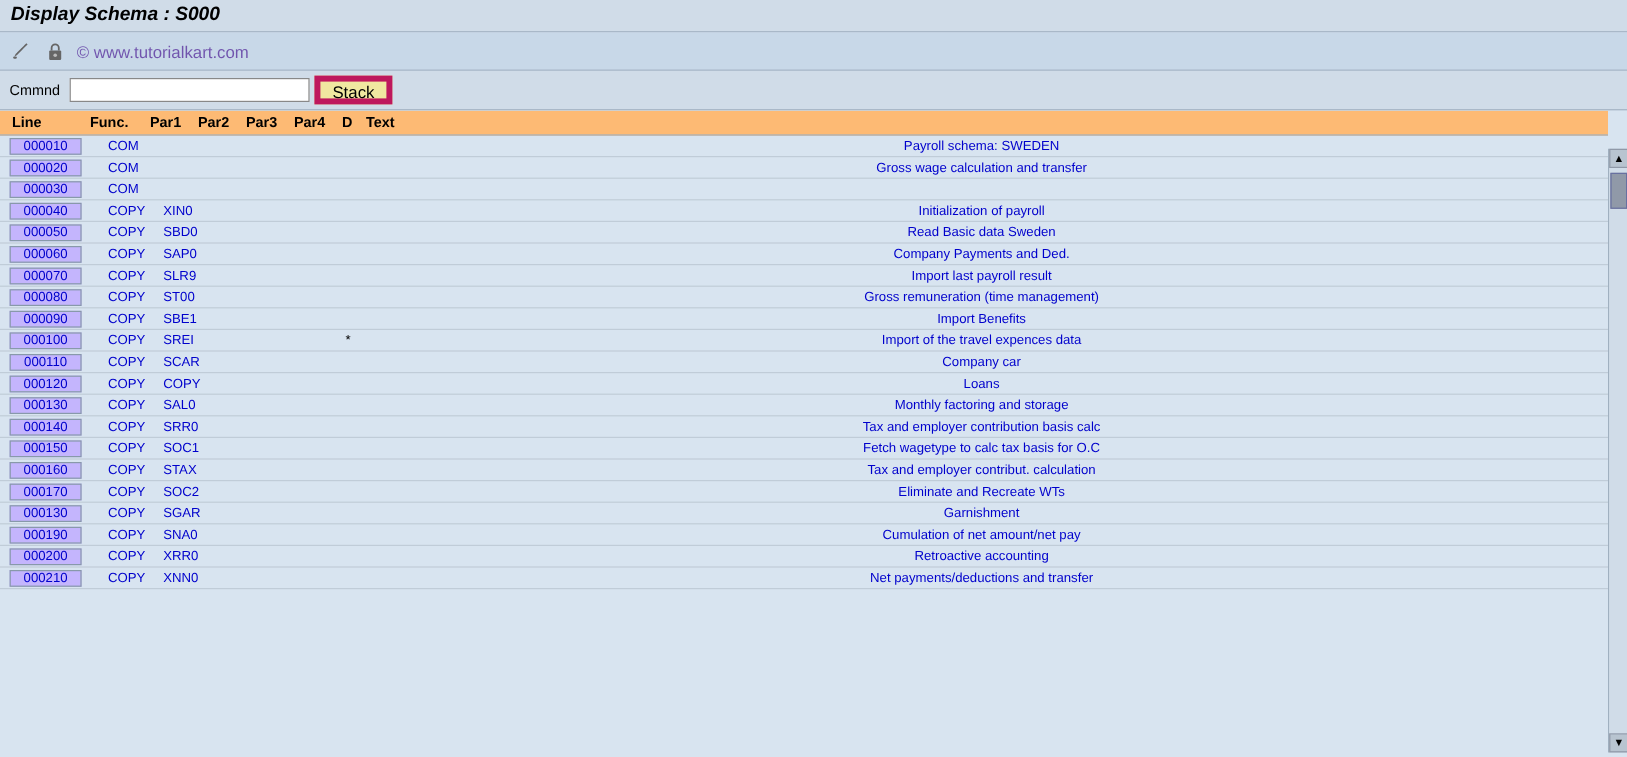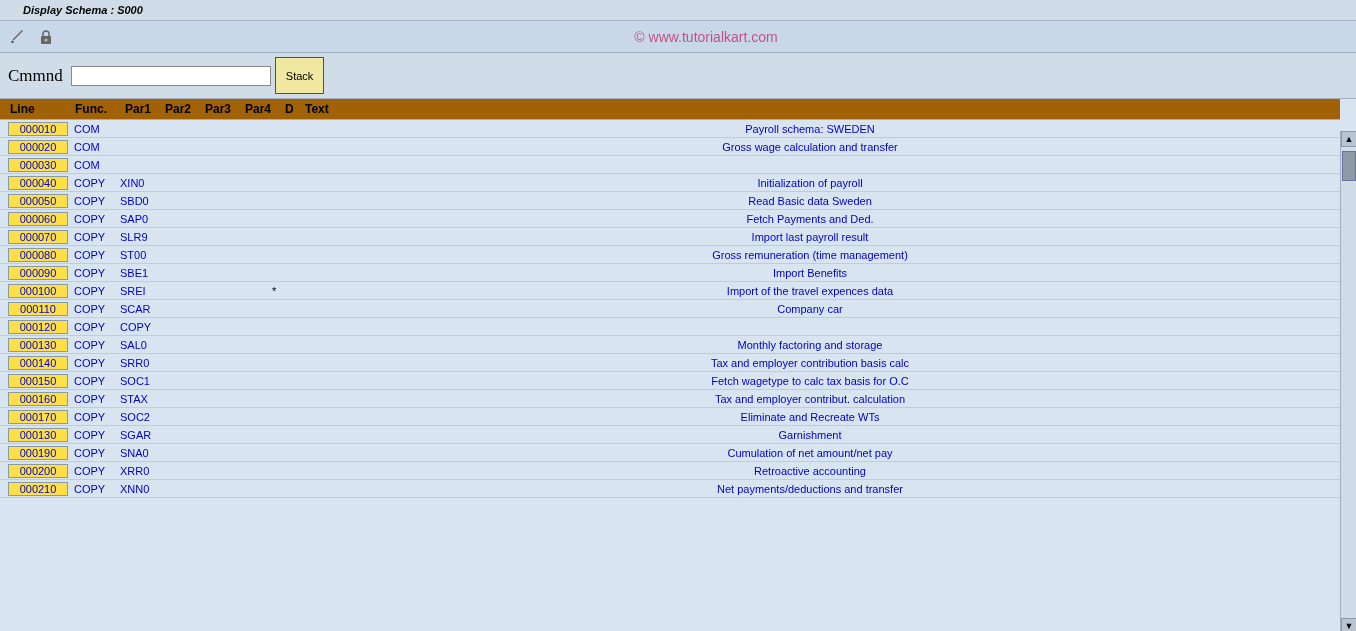--- a/index.html
+++ b/index.html
@@ -6,89 +6,88 @@
     body {
       font-family: Arial, sans-serif;
       font-size: 12px;
       background: #d0dce8;
       width: 1356px;
       height: 631px;
       overflow: hidden;
     }
     #title-bar {
       background: #d0dce8;
-      padding: 4px 23px;
-      font-size: 11px;
+      padding: 4px 9px;
+      font-size: 16px;
       font-weight: bold;
       font-style: italic;
       border-bottom: 1px solid #a0b0c0;
     }
     #toolbar {
       background: #c8d8e8;
       padding: 4px 8px;
       display: flex;
       align-items: center;
       gap: 8px;
       border-bottom: 1px solid #a0b0c0;
       min-height: 32px;
     }
     #toolbar-watermark {
       flex: 1;
-      text-align: center;
-      color: #be185d;
+      text-align: left;
+      color: #4c1d95;
       font-size: 14px;
       opacity: 0.7;
     }
     #command-bar {
       background: #d0dce8;
       padding: 4px 8px;
       display: flex;
       align-items: center;
       gap: 4px;
       border-bottom: 1px solid #a0b0c0;
     }
     #command-label {
-      font-size: 17px;
+      font-size: 12px;
       margin-right: 4px;
-      font-family: Liberation Serif, serif;
     }
     #command-input {
       width: 200px;
       height: 20px;
       border: 1px solid #888;
       padding: 1px 3px;
       font-size: 11px;
       background: white;
     }
     #stack-button {
       background: #f0e8a0;
-      border: 1px solid #be185d;
+      border: 5px solid #be185d;
       padding: 1px 10px;
-      font-size: 11px;
+      font-size: 14px;
       cursor: pointer;
-      height: 37px;
+      height: 24px;
     }
     #main-content {
       display: flex;
       height: calc(631px - 80px);
       position: relative;
       overflow: hidden;
     }
     #table-area {
       flex: 1;
       overflow-y: auto;
       overflow-x: hidden;
       background: #d8e4f0;
       padding-right: 16px;
     }
     #table-header {
       display: flex;
       padding: 2px 8px;
       border-bottom: 1px solid #a0b0c0;
-      background: #a16207;
+      background: #fdba74;
       position: sticky;
       top: 0;
       z-index: 10;
     }
     .col-line { width: 65px; }
     .col-func { width: 50px; }
     .col-par1 { width: 40px; }
     .col-par2 { width: 40px; }
     .col-par3 { width: 40px; }
     .col-par4 { width: 40px; }
@@ -108,29 +107,30 @@
       min-height: 18px;
     }
     .cell {
       padding: 1px 2px;
       font-size: 11px;
     }
     .cell-line {
       color: #0000cc;
       font-size: 11px;
       border: 1px solid #8899aa;
-      background: #fde047;
+      background: #c4b5fd;
       width: 60px;
       text-align: center;
       padding: 0 2px;
       margin-right: 4px;
     }
     .cell-func {
       color: #0000cc;
       width: 46px;
+      margin-left: 16px;
     }
     .cell-par {
       color: #0000cc;
       width: 38px;
     }
     .cell-d {
       width: 18px;
       color: #000;
     }
     .cell-text {
@@ -278,21 +278,21 @@
           <div class="cell cell-text col-text">Read Basic data Sweden</div>
         </div>
         <div class="data-row">
           <div class="cell cell-line col-line">000060</div>
           <div class="cell cell-func col-func">COPY</div>
           <div class="cell cell-par col-par1">SAP0</div>
           <div class="cell cell-par col-par2"></div>
           <div class="cell cell-par col-par3"></div>
           <div class="cell cell-par col-par4"></div>
           <div class="cell cell-d col-d"></div>
-          <div class="cell cell-text col-text">Fetch Payments and Ded.</div>
+          <div class="cell cell-text col-text">Company Payments and Ded.</div>
         </div>
         <div class="data-row">
           <div class="cell cell-line col-line">000070</div>
           <div class="cell cell-func col-func">COPY</div>
           <div class="cell cell-par col-par1">SLR9</div>
           <div class="cell cell-par col-par2"></div>
           <div class="cell cell-par col-par3"></div>
           <div class="cell cell-par col-par4"></div>
           <div class="cell cell-d col-d"></div>
           <div class="cell cell-text col-text">Import last payroll result</div>
@@ -338,20 +338,21 @@
           <div class="cell cell-text col-text">Company car</div>
         </div>
         <div class="data-row">
           <div class="cell cell-line col-line">000120</div>
           <div class="cell cell-func col-func">COPY</div>
           <div class="cell cell-par col-par1">COPY</div>
           <div class="cell cell-par col-par2"></div>
           <div class="cell cell-par col-par3"></div>
           <div class="cell cell-par col-par4"></div>
           <div class="cell cell-d col-d"></div>
+          <div class="cell cell-text col-text">Loans</div>
         </div>
         <div class="data-row">
           <div class="cell cell-line col-line">000130</div>
           <div class="cell cell-func col-func">COPY</div>
           <div class="cell cell-par col-par1">SAL0</div>
           <div class="cell cell-par col-par2"></div>
           <div class="cell cell-par col-par3"></div>
           <div class="cell cell-par col-par4"></div>
           <div class="cell cell-d col-d"></div>
           <div class="cell cell-text col-text">Monthly factoring and storage</div>

